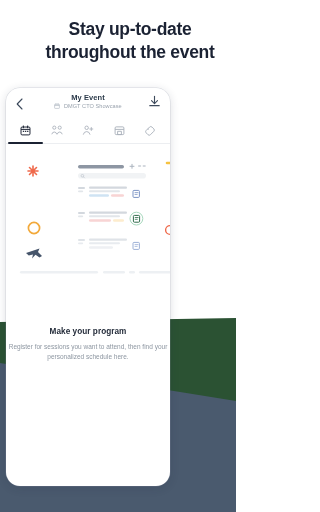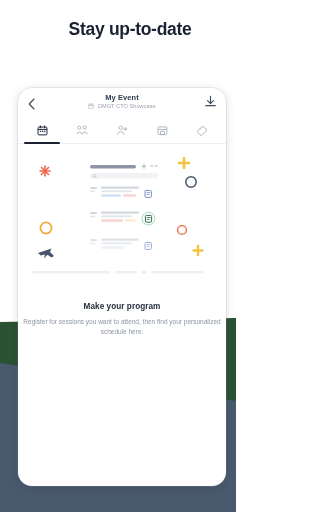--- a/index.html
+++ b/index.html
@@ -33,21 +33,21 @@
     font-weight:bold;
     font-size:17.5px;
     line-height:23px;
     letter-spacing:-0.3px;
   }
   #headline .ln{ display:block; }
 
   
   #phone{
     position:absolute; z-index:2;
-    left:18px; top:88px; width:208px; height:398px;
+    left:6px; top:88px; width:164px; height:398px;
     background:#ffffff;
     border-radius:14px;
     box-shadow:0 2px 10px rgba(30,40,60,.16), 0 0 0 .5px rgba(160,170,185,.35);
     overflow:hidden;
   }
 
   
   .ph-head{ position:relative; height:30px; }
   .back-ic{ position:absolute; left:9px; top:8px; width:9px; height:12px; }
   .dl-ic{ position:absolute; right:9px; top:7px; width:13px; height:14px; }
@@ -76,39 +76,40 @@
     position:absolute; left:-2px; right:-2px; bottom:-2px; height:2px;
     background:#1b2233; border-radius:1px;
   }
   .tabs-rule{ height:1px; background:#eceef1; margin:0 0 0 0; }
 
   
   .illus{ position:relative; height:150px; }
   .illus svg{ position:absolute; left:0; top:0; }
 
   
-  .copy{ padding:8px 0 0; text-align:center; }
+  .copy{ padding:8px 0 0; text-align:center;margin-top:25px; }
   .copy-title{
     font-size:8.2px; font-weight:bold; color:#242c3a; letter-spacing:.05px;
   }
   .copy-body{
     margin-top:6px; font-size:6.5px; line-height:9.5px; color:#8d96a1;
   }
 </style>
 </head>
 <body>
 
 <div id="bg-stack">
   <div id="bg-white"></div>
   <div id="bg-green"></div>
   <div id="bg-slate"></div>
 </div>
 
 <div id="headline">
   <span class="ln">Stay up-to-date</span>
+  <span class="ln">throughout the event</span>
 </div>
 
 <div id="phone">
 
   <div class="ph-head">
 
     <span class="back-ic">
       <svg width="9" height="12" viewBox="0 0 9 12">
         <path d="M7 1 L2.2 6 L7 11" fill="none" stroke="#3d4a5c" stroke-width="1.1" stroke-linecap="round" stroke-linejoin="round"></path>
       </svg>

